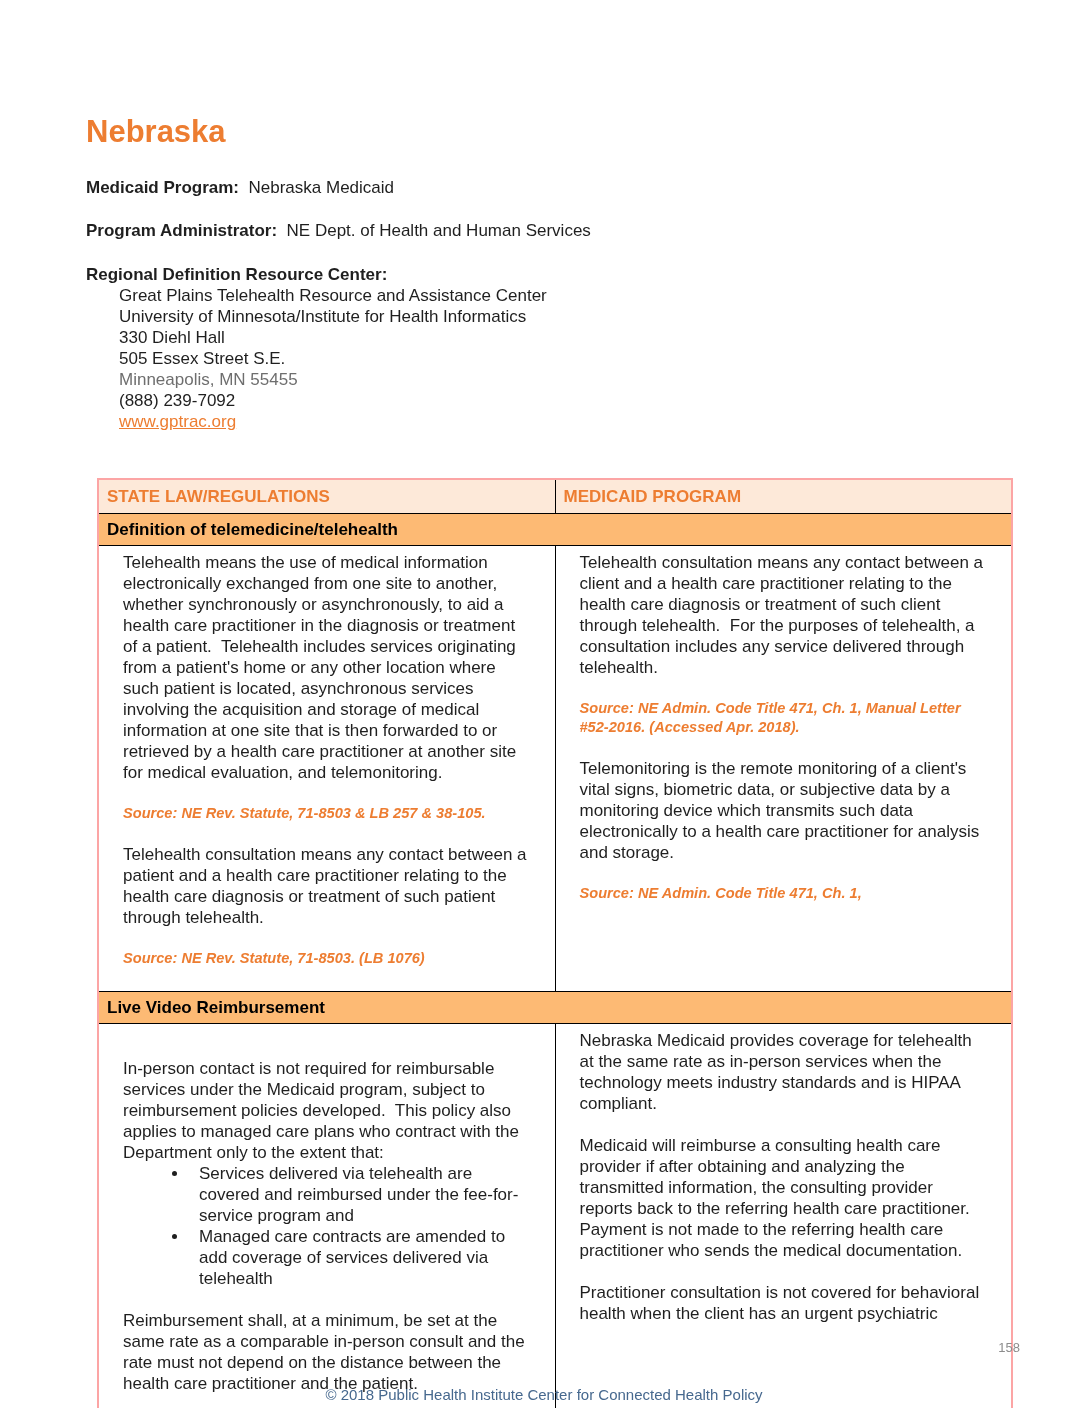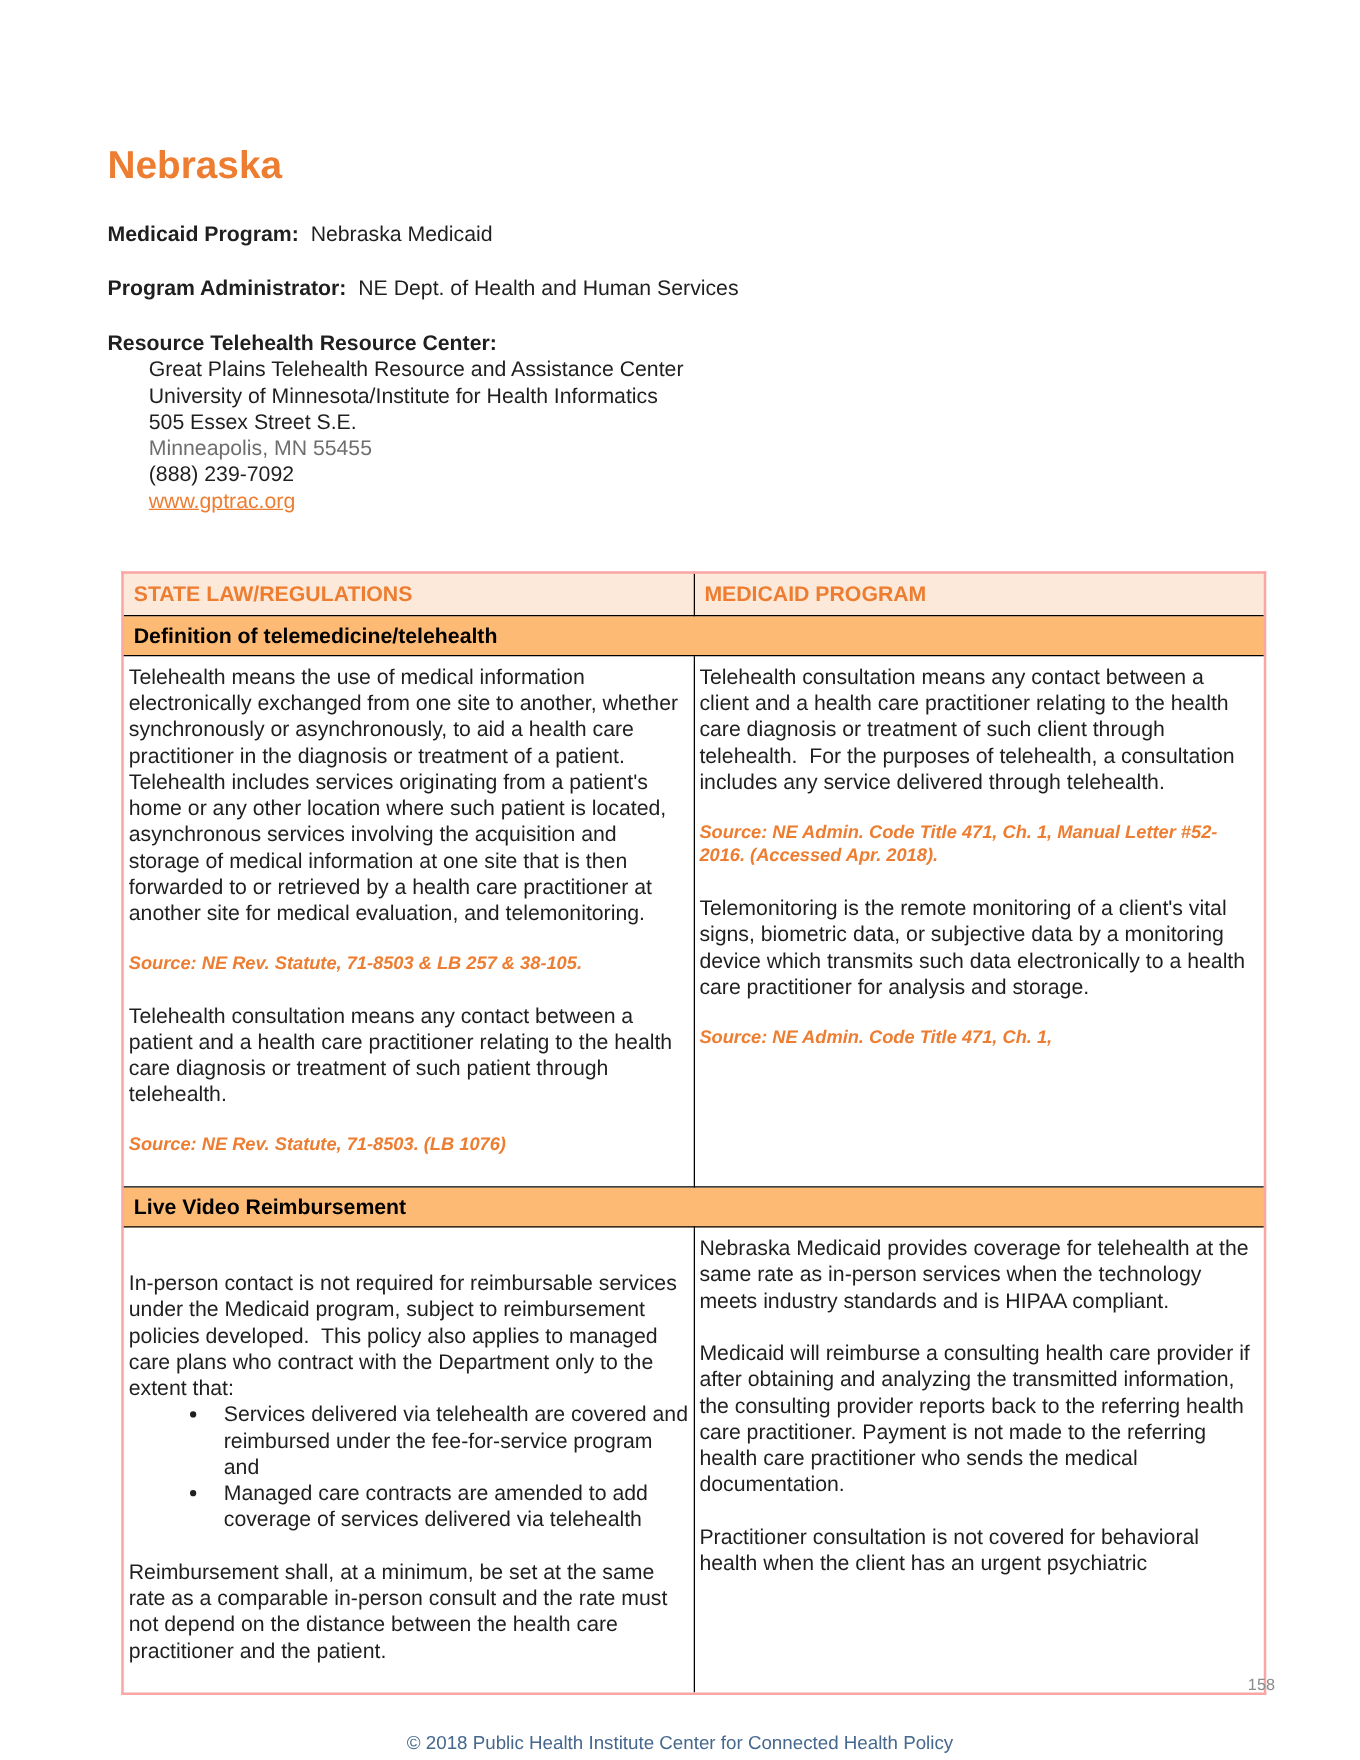--- a/index.html
+++ b/index.html
@@ -49,21 +49,21 @@
     padding: 7px 8px 6px;
   }
   td.section-head {
     background: #fdba74;
     font-size: 17px; font-weight: bold;
     padding: 6px 8px 5px;
     color: #000;
   }
   td.cell {
     vertical-align: top;
-    padding: 6px 4px 2px;
+    padding: 6px 24px 2px;
     font-size: 17px; line-height: 21px;
     background: #fff;
   }
   .para { margin: 0 0 21px; white-space: pre-wrap; }
   .source {
     margin: 0 0 21px;
     color: #ED7D31; font-weight: bold; font-style: italic;
     font-size: 14.6px; line-height: 19px;
     white-space: pre-wrap;
   }
@@ -84,25 +84,26 @@
 <body>
 
 <div class="page">
   <div class="content">
     <h1 class="title">Nebraska</h1>
 
     <p class="meta-line meta-1"><span class="b">Medicaid Program:</span>&nbsp; <span>Nebraska Medicaid</span></p>
 
     <p class="meta-line meta-2"><span class="b">Program Administrator:</span>&nbsp; <span>NE Dept. of Health and Human Services</span></p>
 
-    <p class="meta-line rtrc-label">Resource Telehealth Resource Center:</p>
+    <p class="meta-line rtrc-label">Regional Definition Resource Center:</p>
 
     <div class="addr">
         <div class="addr-line">Great Plains Telehealth Resource and Assistance Center</div>
         <div class="addr-line">University of Minnesota/Institute for Health Informatics</div>
+        <div class="addr-line">330 Diehl Hall</div>
         <div class="addr-line">505 Essex Street S.E.</div>
         <div class="addr-line muted">Minneapolis, MN 55455</div>
         <div class="addr-line">(888) 239-7092</div>
         <div class="addr-line"><a>www.gptrac.org</a></div>
       </div>
 
     <table class="policy">
       <thead>
         <tr>
           <th class="col-head">STATE LAW/REGULATIONS</th>

